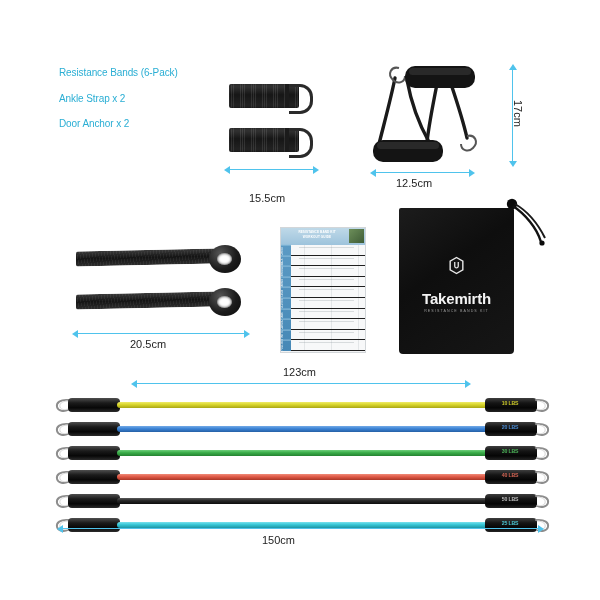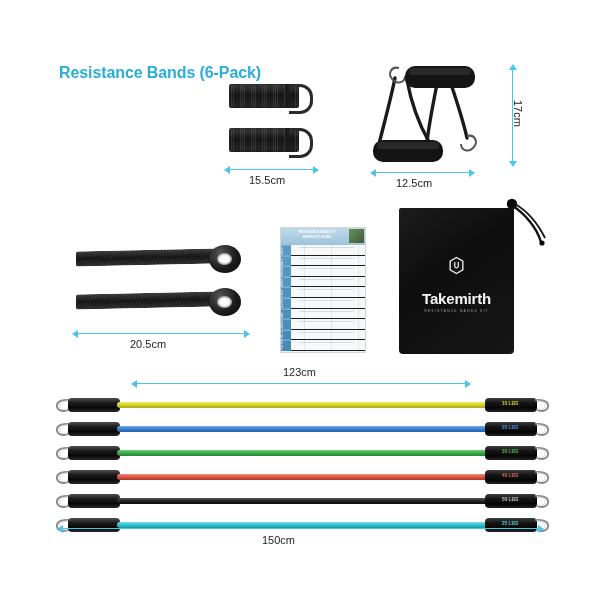--- a/index.html
+++ b/index.html
@@ -18,22 +18,22 @@
 
   
   #feature-list {
     position: absolute;
     left: 59px;
     top: 60px;
     width: 250px;
   }
   #feature-list .feat {
     color: #2aaed4;
-    font-size: 16px;
-    font-weight: bold;
+    font-size: 10px;
+    font-weight: normal;
     line-height: 25.5px;
     letter-spacing: -0.1px;
     white-space: nowrap;
   }
 
   
   .dim-label {
     position: absolute;
     color: #232323;
     font-size: 11px;
@@ -319,37 +319,39 @@
     height: 15px;
   }
 </style>
 </head>
 <body>
 
 <div id="stage">
 
   <div id="feature-list">
     <div class="feat">Resistance Bands (6-Pack)</div>
+    <div class="feat">Ankle Strap x 2</div>
+    <div class="feat">Door Anchor x 2</div>
   </div>
 
   <div>
     <div class="ankle-strap" style="left:229px; top:84px;">
       <div class="webbing"></div>
       <div class="dring"></div>
     </div>
     <div class="ankle-strap" style="left:229px; top:128px;">
       <div class="webbing"></div>
       <div class="dring"></div>
     </div>
     <div class="dim-h" style="left:224px; top:165px; width:95px;">
       <div class="bar"></div>
         <div class="ar l"></div>
         <div class="ar r"></div>
     </div>
-    <div class="dim-label" style="left:249px; top:174px;">15.5cm</div>
+    <div class="dim-label" style="left:249px; top:192px;">15.5cm</div>
   </div>
 
   <div>
     <svg width="140" height="115" viewBox="0 0 140 115" style="position:absolute; left:371px; top:58px;">
 
       <path d="M24,20 C20,40 14,62 8,86" stroke="#1a1a1a" stroke-width="3.4" fill="none" stroke-linecap="round"></path>
       <path d="M36,22 C40,44 48,66 58,84" stroke="#1a1a1a" stroke-width="3.4" fill="none" stroke-linecap="round"></path>
       <path d="M66,26 C62,46 58,66 56,84" stroke="#1a1a1a" stroke-width="3.4" fill="none" stroke-linecap="round"></path>
       <path d="M80,26 C86,44 92,62 96,80" stroke="#1a1a1a" stroke-width="3.4" fill="none" stroke-linecap="round"></path>
 

